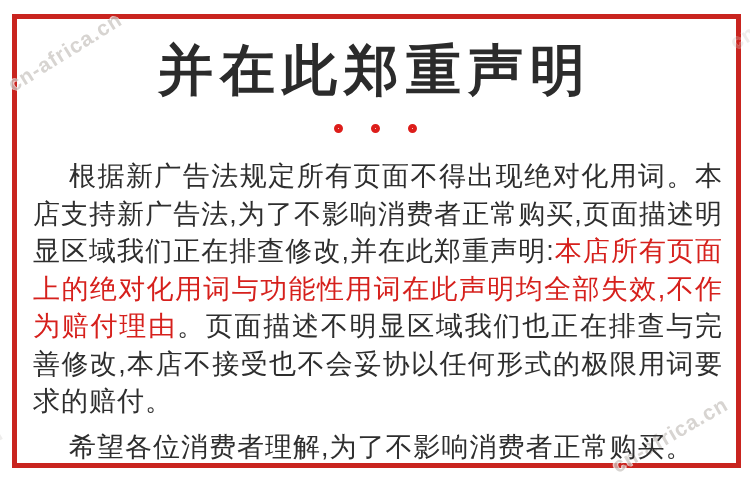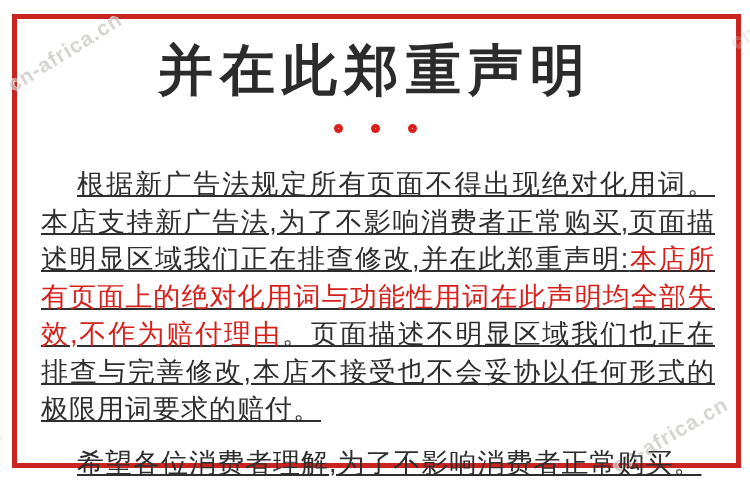--- a/index.html
+++ b/index.html
@@ -56,21 +56,21 @@
     position: absolute;
     left: 25px; top: 150px;
     width: 706px;
     font-size: 27px;
     line-height: 37.5px;
     letter-spacing: 1px;
     color: #2e2e2e;
     text-align: justify;
     text-justify: inter-character;
   }
-  .copy p { text-indent: 36px; margin: 16px; text-decoration: underline; }
+  .copy p { text-indent: 36px; margin: 8px; }
   .seg-red { color: #d6201c; }
 
   
   .wm {
     position: absolute;
     font-size: 21px;
     font-weight: 700;
     letter-spacing: 1px;
     white-space: nowrap;
     color: #cac6c2;

